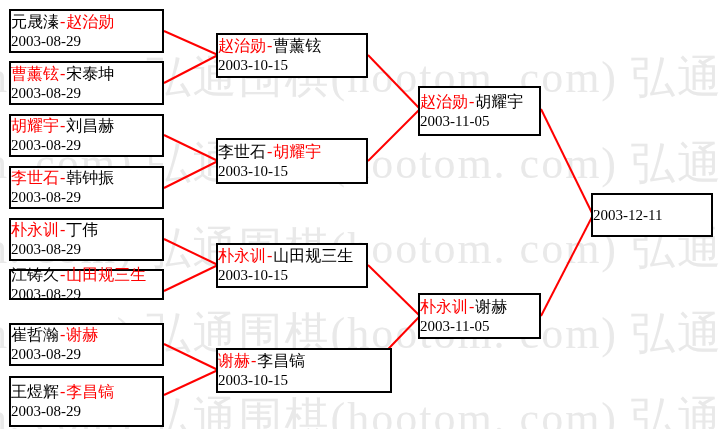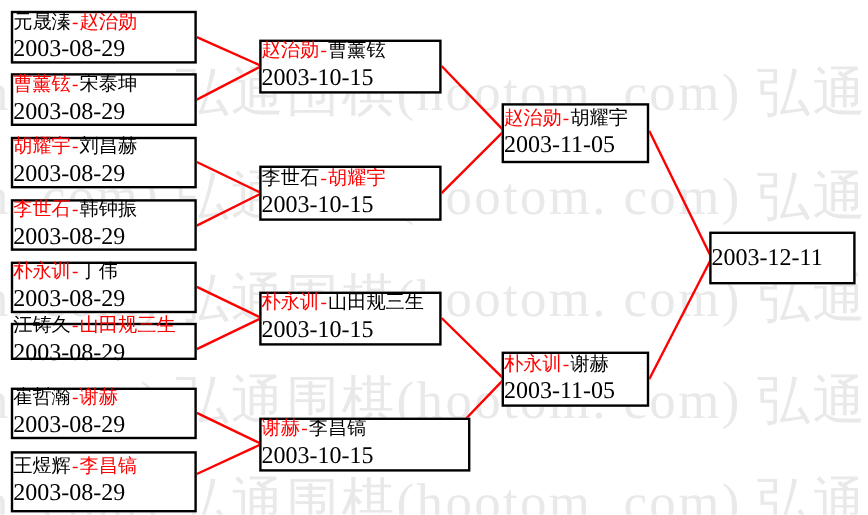--- a/index.html
+++ b/index.html
@@ -23,21 +23,21 @@
   
   .node{
     position:absolute;z-index:2;box-sizing:border-box;
     background:var(--bg);border:2px solid var(--border);
     display:flex;flex-direction:column;justify-content:center;align-items:flex-start;
     text-align:center;line-height:1.25;
   }
   .names{font-size:16px;color:var(--text);white-space:nowrap;letter-spacing:0;}
   .names .dash{color:var(--red);padding:0 1px;}
   .names .win{color:var(--red);}
-  .date{font-size:20px;color:var(--text);white-space:nowrap;}
+  .date{font-size:15px;color:var(--text);white-space:nowrap;}
 </style>
 </head>
 <body>
 
 <div id="stage">
 
   <div class="wm-row" style="top:48px">弘通围棋(hootom. com) 弘通围棋(hootom. com) 弘通围棋</div>
   <div class="wm-row" style="top:134px">弘通围棋(hootom. com) 弘通围棋(hootom. com) 弘通围棋</div>
   <div class="wm-row" style="top:219px">弘通围棋(hootom. com) 弘通围棋(hootom. com) 弘通围棋</div>
   <div class="wm-row" style="top:304px">弘通围棋(hootom. com) 弘通围棋(hootom. com) 弘通围棋</div>

